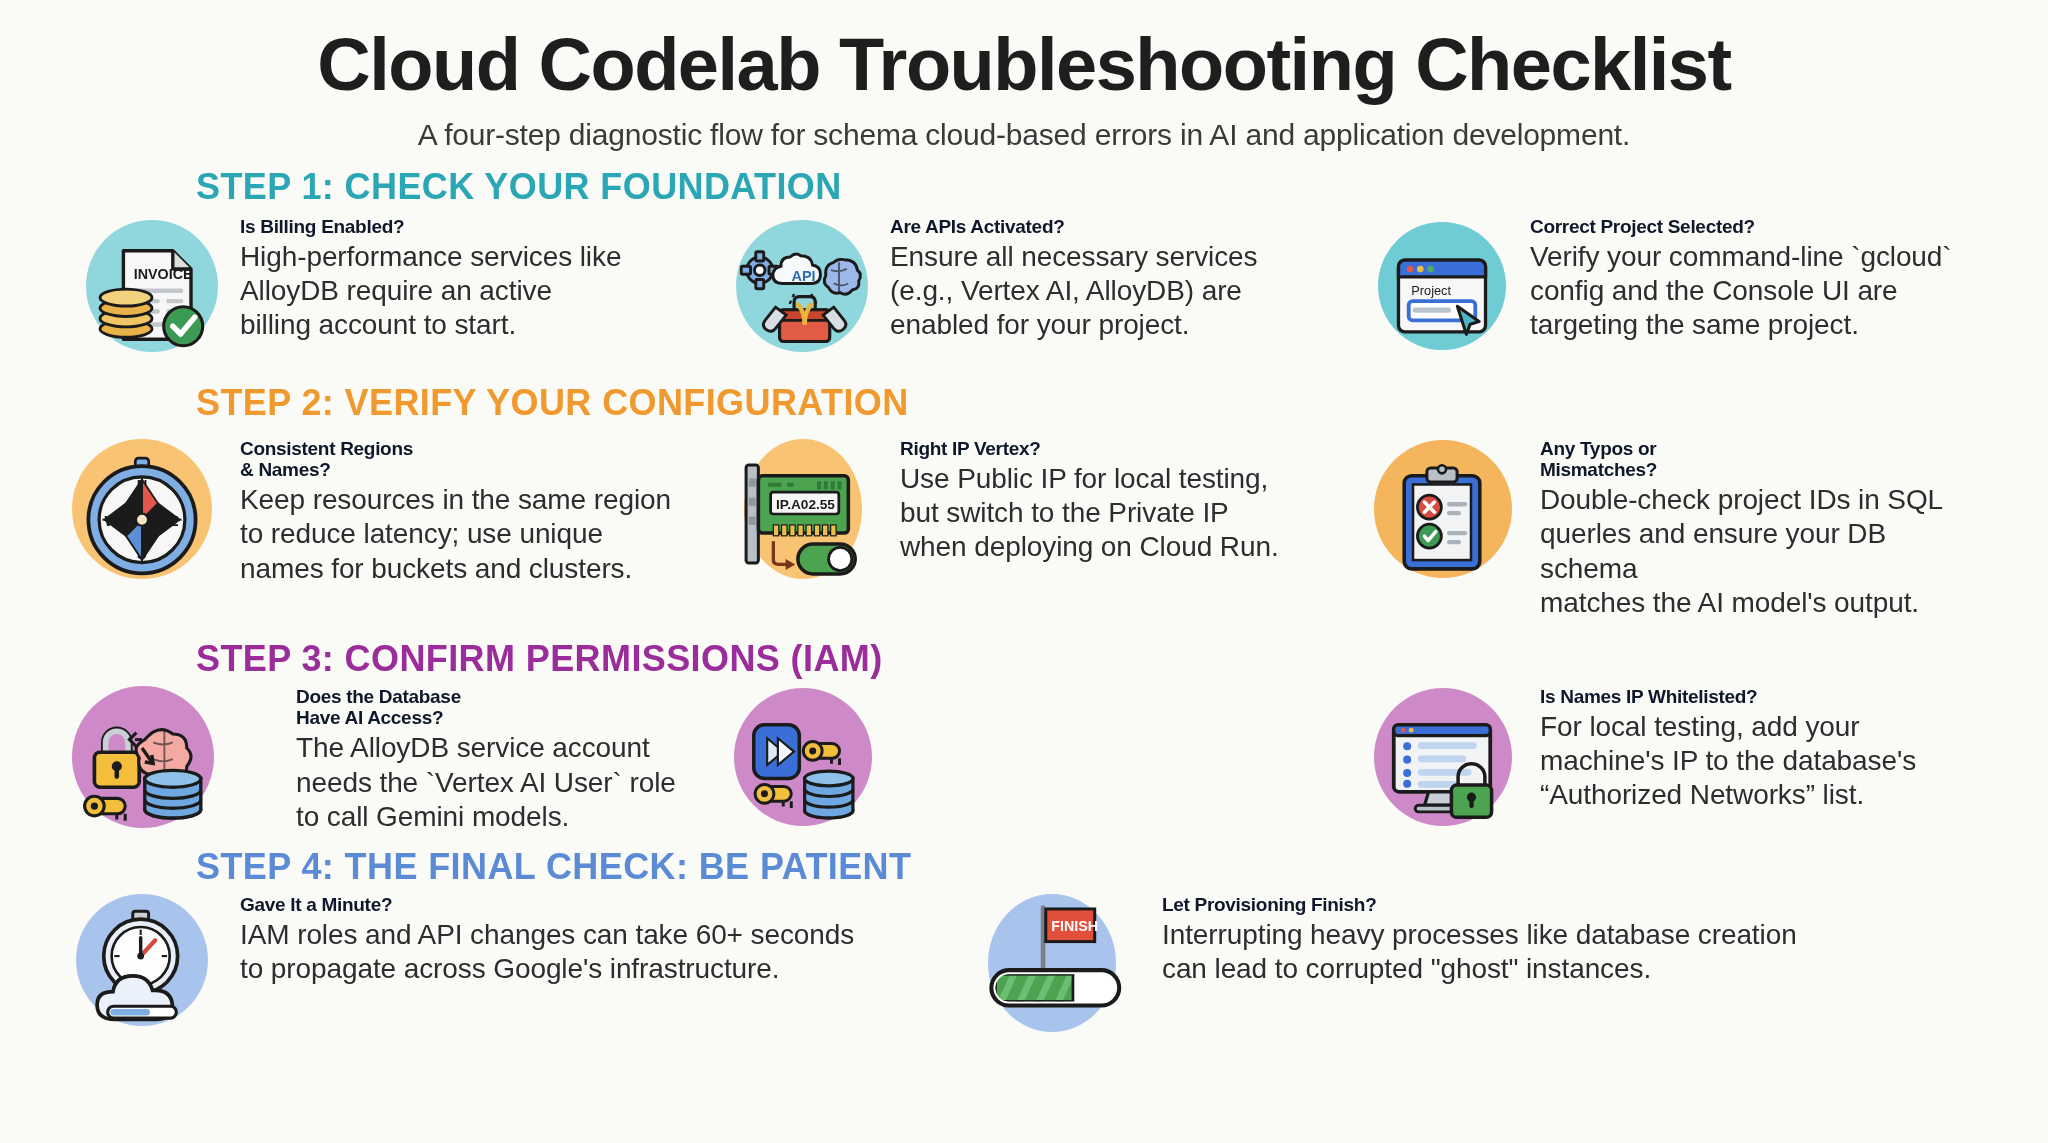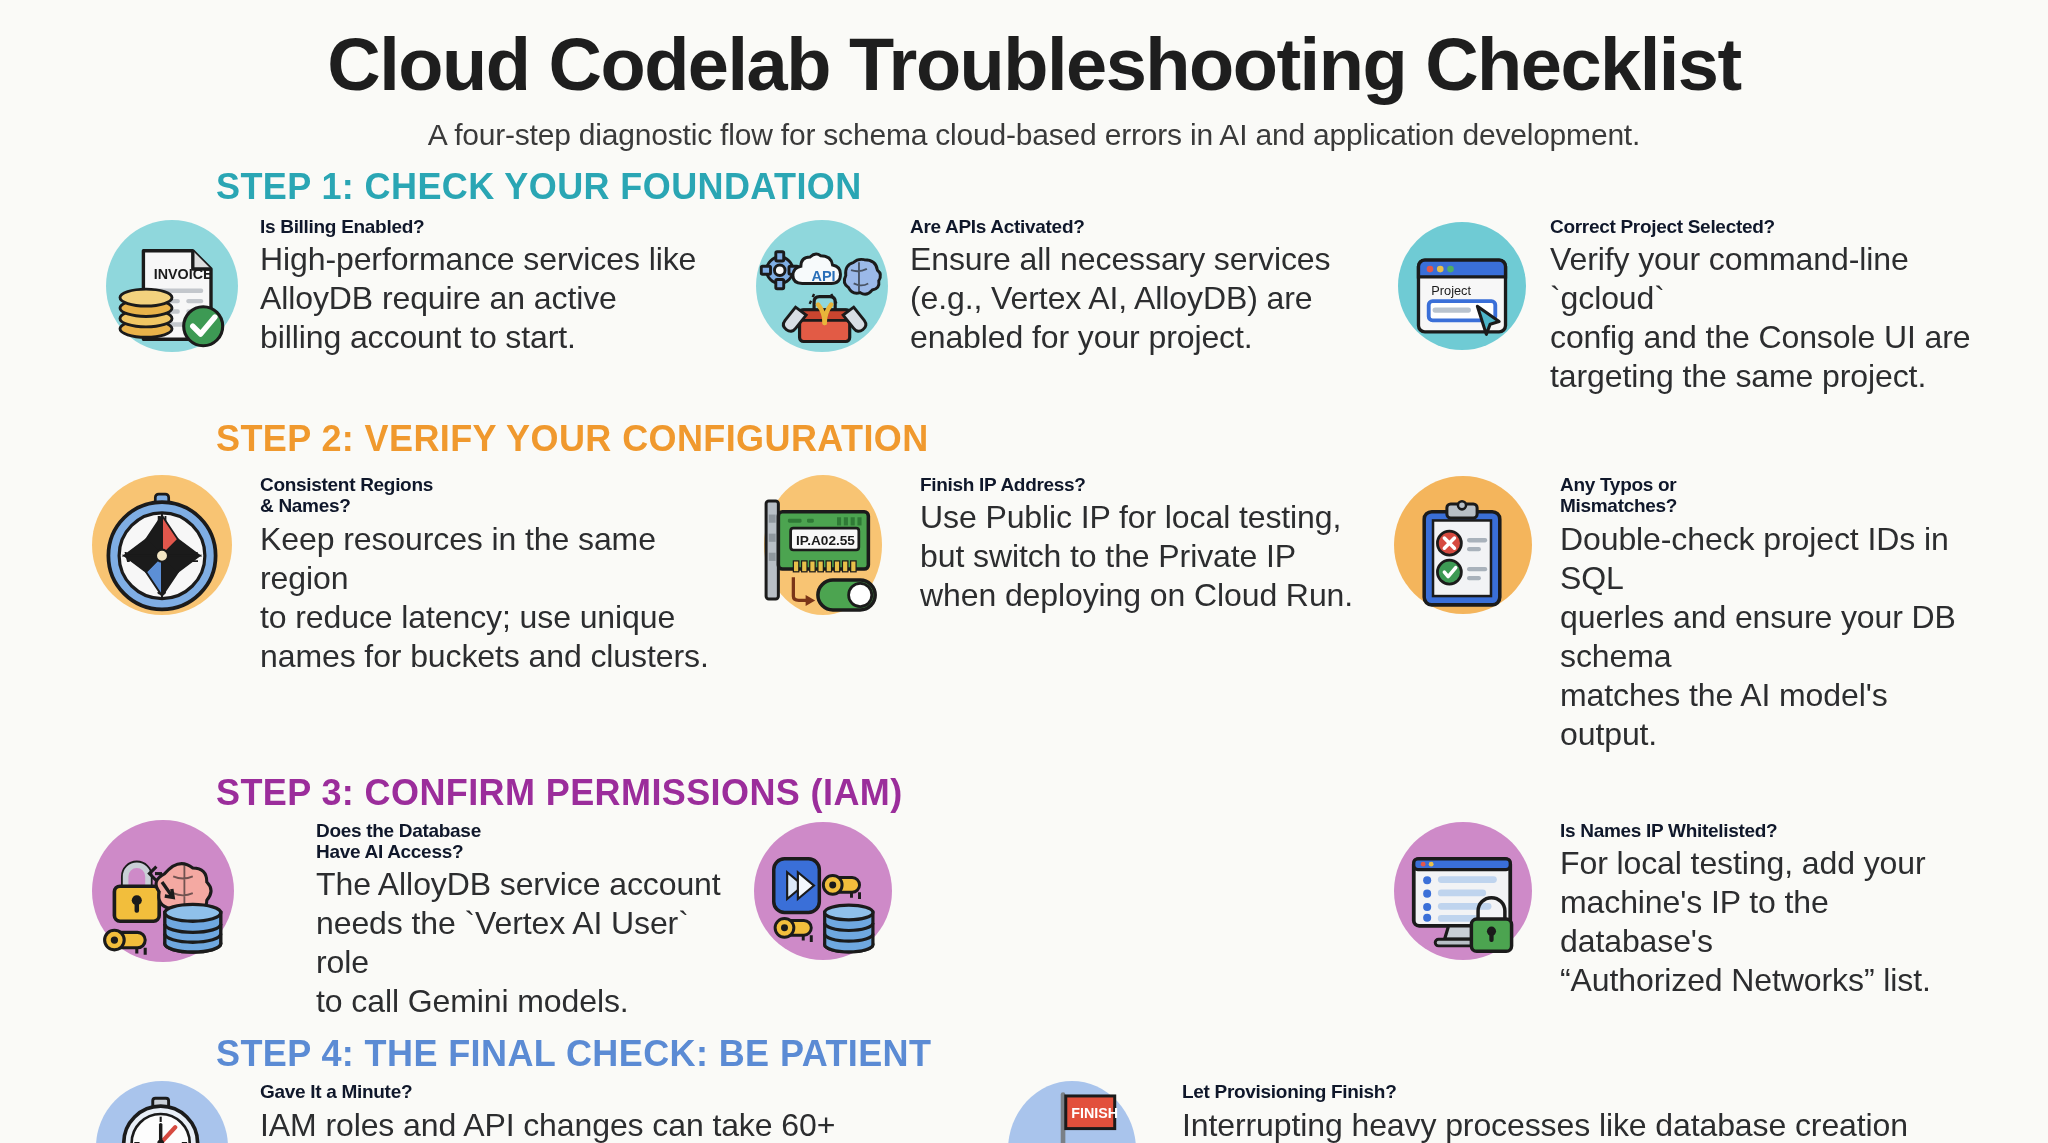--- a/index.html
+++ b/index.html
@@ -2,21 +2,21 @@
 <html><head>
 <meta charset="utf-8">
 <style>
   * { box-sizing: border-box; margin: 0; padding: 0; }
   html, body {
     width: 2048px; height: 1143px;
     background: #FAFAF7;
     font-family: "Liberation Sans", sans-serif;
     overflow: hidden;
   }
-  .page { position: relative; width: 2048px; height: 1143px; background: #FAFAF7; padding-left: 20px; }
+  .page { position: relative; width: 2048px; height: 1143px; background: #FAFAF7; }
 
   
   .title {
     text-align: center;
     font-size: 74px;
     font-weight: bold;
     letter-spacing: -1.5px;
     color: #1E1E1E;
     padding-top: 26px;
     line-height: 1.05;
@@ -51,21 +51,21 @@
     z-index: 0;
   }
   .icon-svg { position: relative; z-index: 1; }
   .card-text { padding-top: 4px; }
   .card-title {
     font-size: 19px; font-weight: bold; color: #0f172a;
     line-height: 1.12; letter-spacing: -0.3px;
     margin-bottom: 3px; white-space: pre-line;
   }
   .card-body {
-    font-size: 32px; color: #2C2D2F; line-height: 1.22;
+    font-size: 28px; color: #2C2D2F; line-height: 1.22;
     letter-spacing: -0.1px; white-space: pre-line;
   }
 
   
   .s1 { margin-top: 14px; }
   .s1 .row { margin-top: 4px; }
   .s1-c1 { width: 640px; margin-left: 78px; }
   .s1-c2 { width: 640px; margin-left: 10px; }
   .s1-c3 { width: 600px; margin-left: 0px; }
 
@@ -275,21 +275,21 @@
                 <rect x="76" y="58" width="4" height="8"></rect>
             </g>
             <path d="M34 70 v14 q0 3 4 3 h8" fill="none" stroke="#7A3418" stroke-width="2.4" marker-end="none"></path>
             <path d="M43 83 l7 4 l-7 4z" fill="#7A3418"></path>
             <rect x="52" y="72" width="42" height="22" rx="11" fill="#4CA450" stroke="#1B1B1B" stroke-width="2.6"></rect>
             <circle cx="83" cy="83" r="8.5" fill="#FFFFFF" stroke="#1B1B1B" stroke-width="2"></circle>
           </svg>
         </div>
         <div class="gap14"></div>
         <div class="card-text">
-          <div class="card-title">Finish IP Address?</div>
+          <div class="card-title">Right IP Vertex?</div>
           <div class="card-body">Use Public IP for local testing,
 but switch to the Private IP
 when deploying on Cloud Run.</div>
         </div>
       </div>
 
       <div class="card s2-c3">
         <div class="icon-wrap" style="width:168px;height:150px">
           <div class="blob" style="width:138px;height:138px;background:#F4B55C;left:16px;top:6px"></div>
           <svg class="icon-svg" width="126" height="126" viewBox="0 0 100 100">

